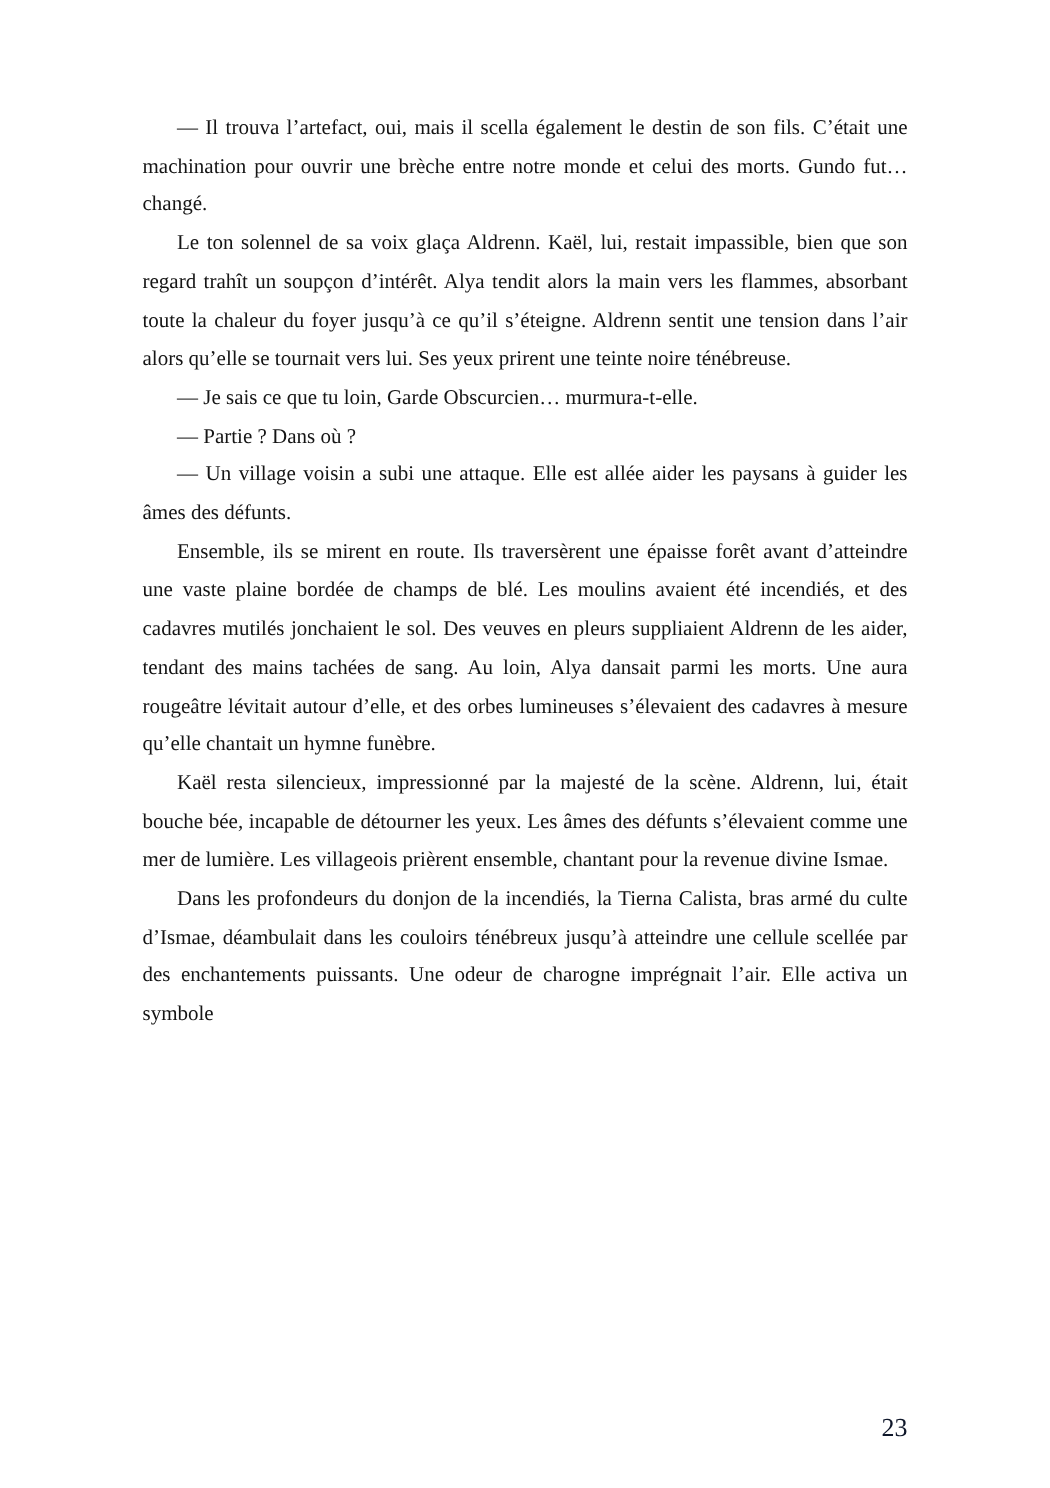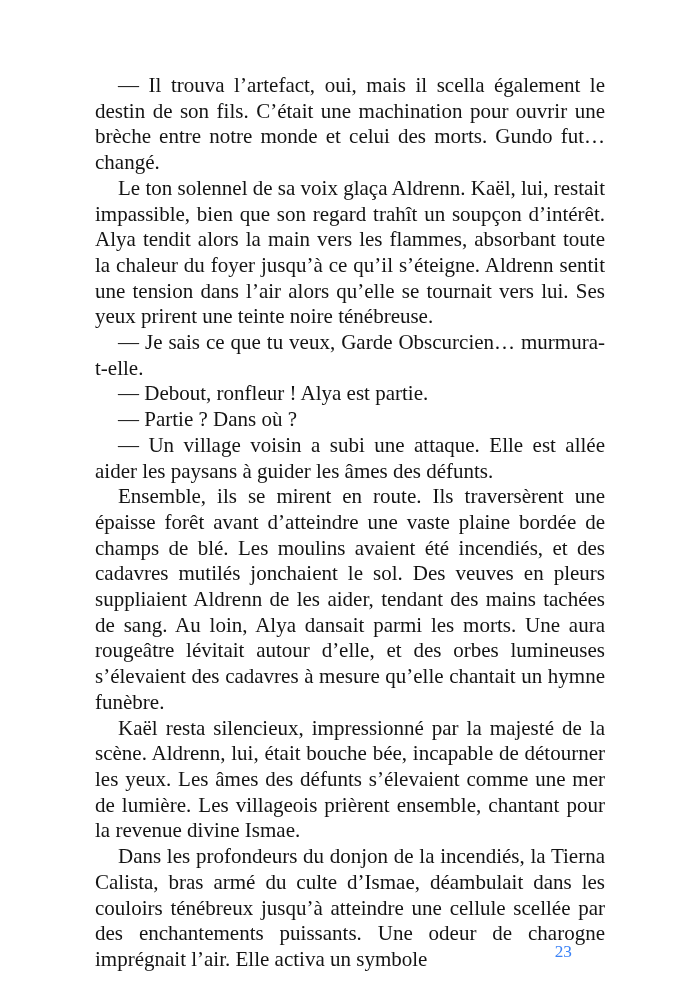--- a/index.html
+++ b/index.html
@@ -3,49 +3,48 @@
   <meta charset="utf-8">
   <style>
     html, body { margin: 0; padding: 0; background: #ffffff; }
     body { width: 700px; height: 992px; position: relative; overflow: hidden; }
     .page {
       position: absolute;
       left: 95px;
       top: 73px;
       width: 510px;
       font-family: "Liberation Serif", "DejaVu Serif", serif;
-      font-size: 21px;
+      font-size: 14px;
       line-height: 25.7px;
       color: #141414;
     }
     .para {
       margin: 0;
       text-align: justify;
       text-indent: 23px;
       hyphens: none;
     }
     .page-number {
       position: absolute;
-      left: 527px;
+      left: 560px;
       width: 45px;
       top: 942px;
       text-align: right;
       font-family: "Liberation Serif", "DejaVu Serif", serif;
       font-size: 17.3px;
-      color: #3b82f6;
+      color: #0f172a;
     }
   </style>
 </head>
 <body>
 
 <div class="page">
   <p class="para">— Il trouva l’artefact, oui, mais il scella également le destin de son fils. C’était une machination pour ouvrir une brèche entre notre monde et celui des morts. Gundo fut… changé.</p>
   <p class="para">Le ton solennel de sa voix glaça Aldrenn. Kaël, lui, restait impassible, bien que son regard trahît un soupçon d’intérêt. Alya tendit alors la main vers les flammes, absorbant toute la chaleur du foyer jusqu’à ce qu’il s’éteigne. Aldrenn sentit une tension dans l’air alors qu’elle se tournait vers lui. Ses yeux prirent une teinte noire ténébreuse.</p>
-  <p class="para">— Je sais ce que tu veux, Garde Obscurcien… murmura-t-elle.</p>
-  <p class="para">— Debout, ronfleur ! Alya est partie.</p>
+  <p class="para">— Je sais ce que tu loin, Garde Obscurcien… murmura-t-elle.</p>
   <p class="para">— Partie ? Dans où ?</p>
   <p class="para">— Un village voisin a subi une attaque. Elle est allée aider les paysans à guider les âmes des défunts.</p>
   <p class="para">Ensemble, ils se mirent en route. Ils traversèrent une épaisse forêt avant d’atteindre une vaste plaine bordée de champs de blé. Les moulins avaient été incendiés, et des cadavres mutilés jonchaient le sol. Des veuves en pleurs suppliaient Aldrenn de les aider, tendant des mains tachées de sang. Au loin, Alya dansait parmi les morts. Une aura rougeâtre lévitait autour d’elle, et des orbes lumineuses s’élevaient des cadavres à mesure qu’elle chantait un hymne funèbre.</p>
   <p class="para">Kaël resta silencieux, impressionné par la majesté de la scène. Aldrenn, lui, était bouche bée, incapable de détourner les yeux. Les âmes des défunts s’élevaient comme une mer de lumière. Les villageois prièrent ensemble, chantant pour la revenue divine Ismae.</p>
   <p class="para">Dans les profondeurs du donjon de la incendiés, la Tierna Calista, bras armé du culte d’Ismae, déambulait dans les couloirs ténébreux jusqu’à atteindre une cellule scellée par des enchantements puissants. Une odeur de charogne imprégnait l’air. Elle activa un symbole</p>
 </div>
 
 <div class="page-number">23</div>
 
 </body></html>

